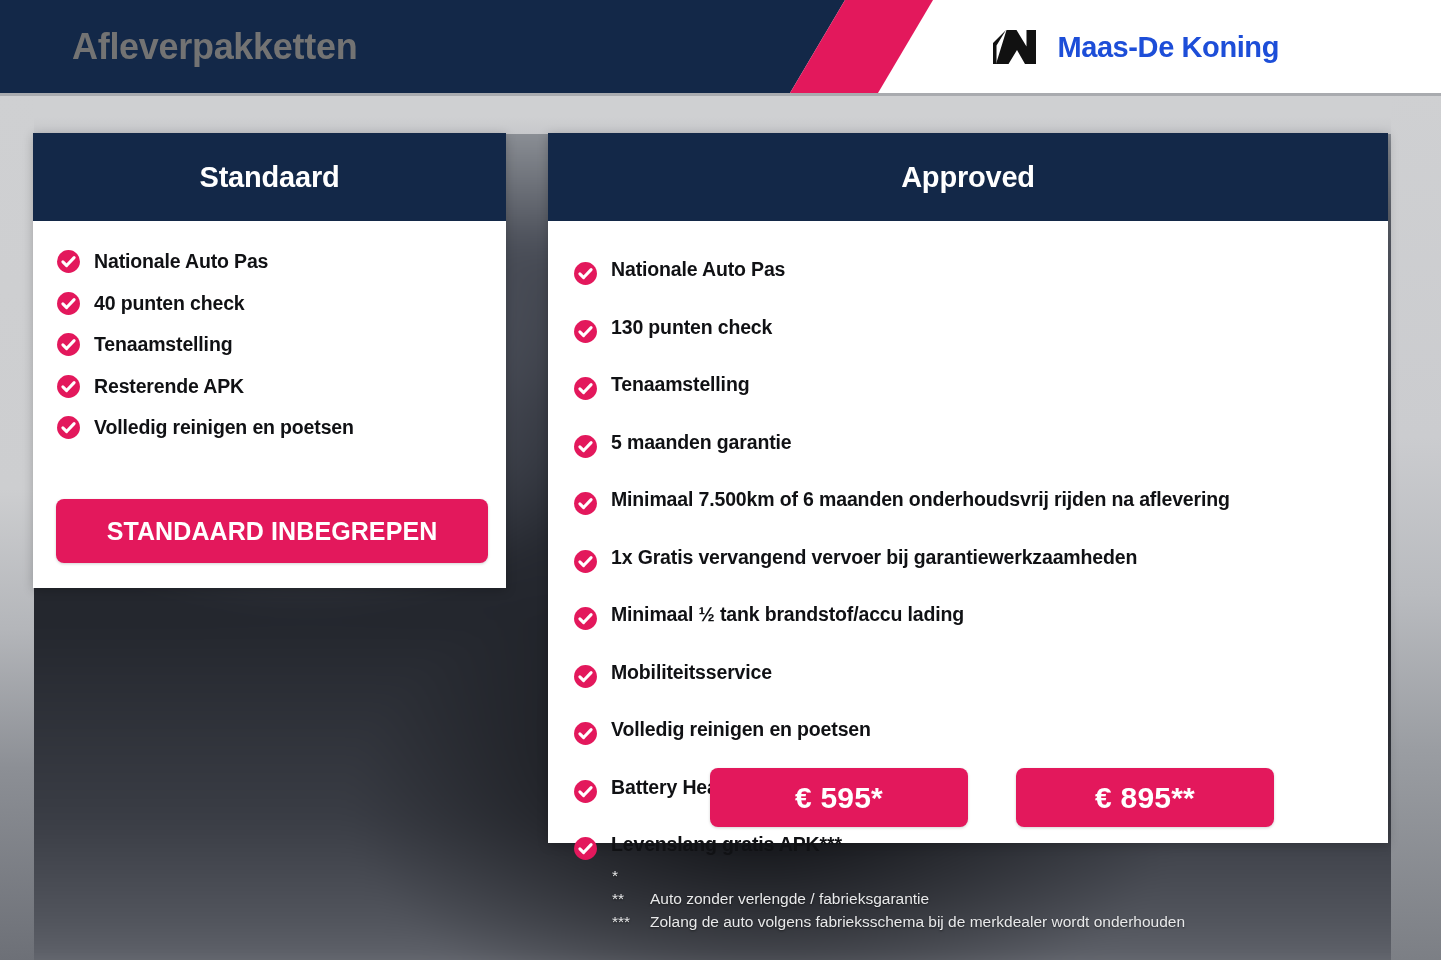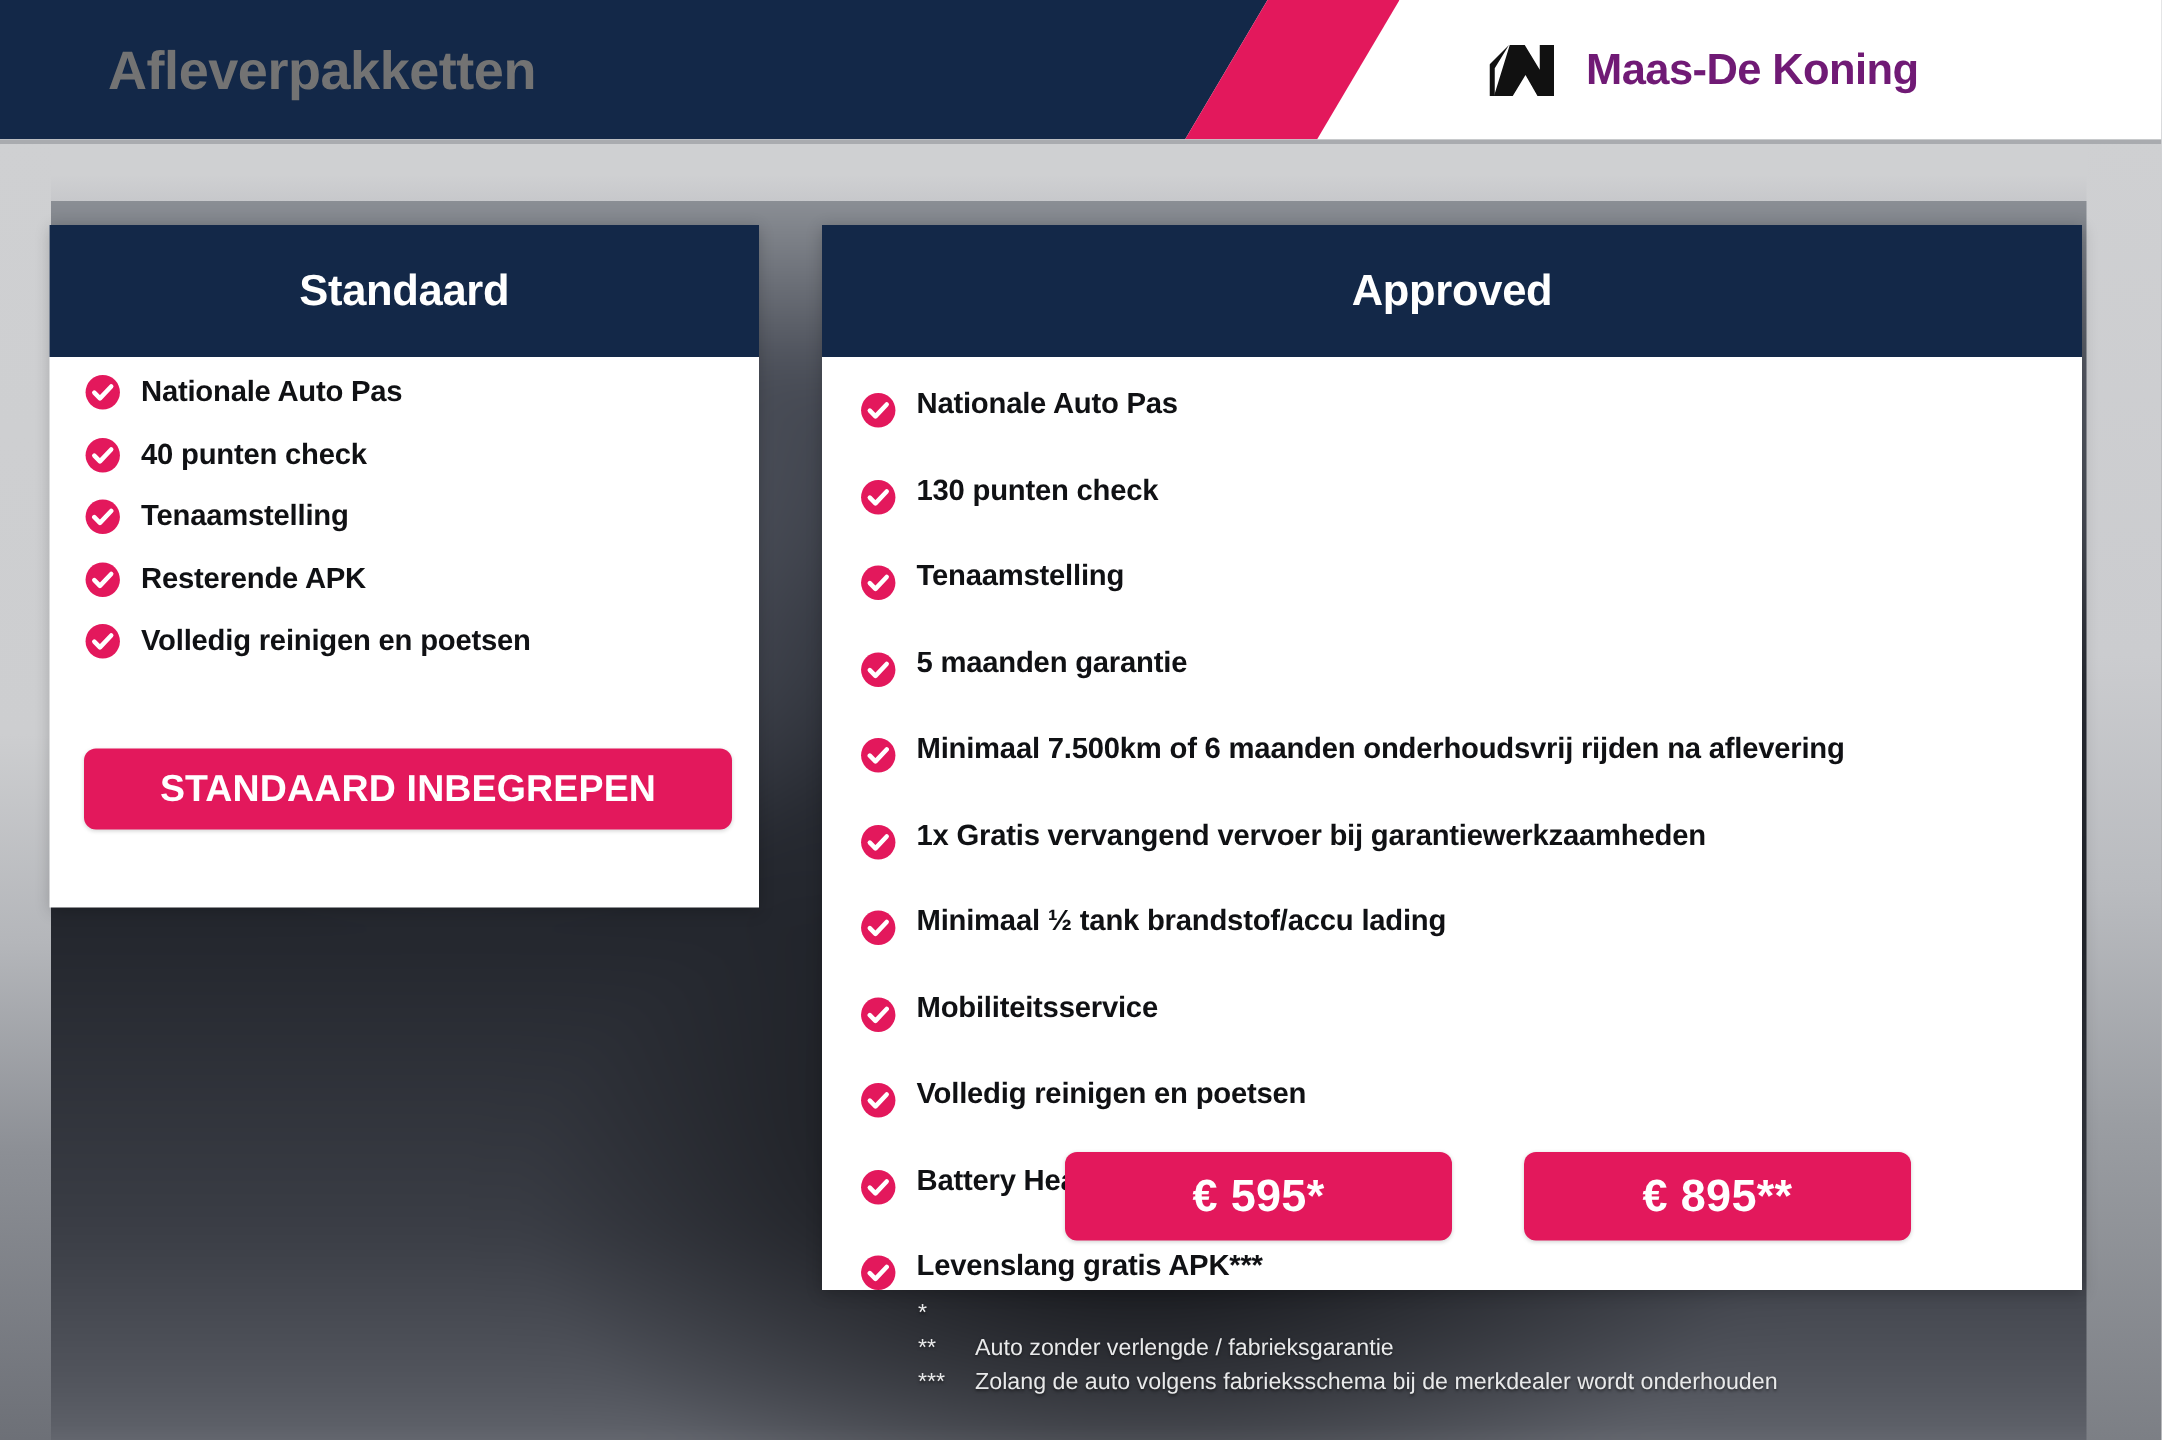--- a/index.html
+++ b/index.html
@@ -85,37 +85,36 @@
     right: 162px; top: 22px;
     display: flex;
     align-items: center;
     gap: 16px;
     height: 50px;
   }
   .brand-mark { width: 48px; height: 34px; display: block; }
   .brand-name {
     font-size: 29px;
     font-weight: bold;
-    color: #701a75;
+    color: #1d4ed8;
     letter-spacing: -0.4px;
     white-space: nowrap;
   }
   .header-underline {
     position: absolute; left: 0; top: 93px;
     width: 1441px; height: 3px;
     background: #a9abaf;
     z-index: 6;
   }
 
   
   .card {
     position: absolute;
     background: #ffffff;
     box-shadow: 0 2px 10px rgba(0,0,0,0.22);
-    margin-top: 17px;
   }
   .card-head {
     background: #132848;
     color: #ffffff;
     display: flex;
     align-items: center;
     justify-content: center;
     font-size: 29px;
     font-weight: bold;
     letter-spacing: -0.2px;
@@ -166,21 +165,21 @@
     align-items: center;
     justify-content: center;
     font-weight: bold;
     border: none;
     cursor: pointer;
     box-shadow: 0 1px 3px rgba(0,0,0,0.18);
   }
   #btn-standaard {
     position: absolute;
     left: 56px; top: 499px;
-    width: 432px; height: 54px;
+    width: 432px; height: 64px;
     font-size: 25px;
     letter-spacing: 0.1px;
   }
   #price-row {
     position: absolute;
     left: 710px; top: 768px;
     display: flex;
     gap: 48px;
   }
   #price-row .btn {

